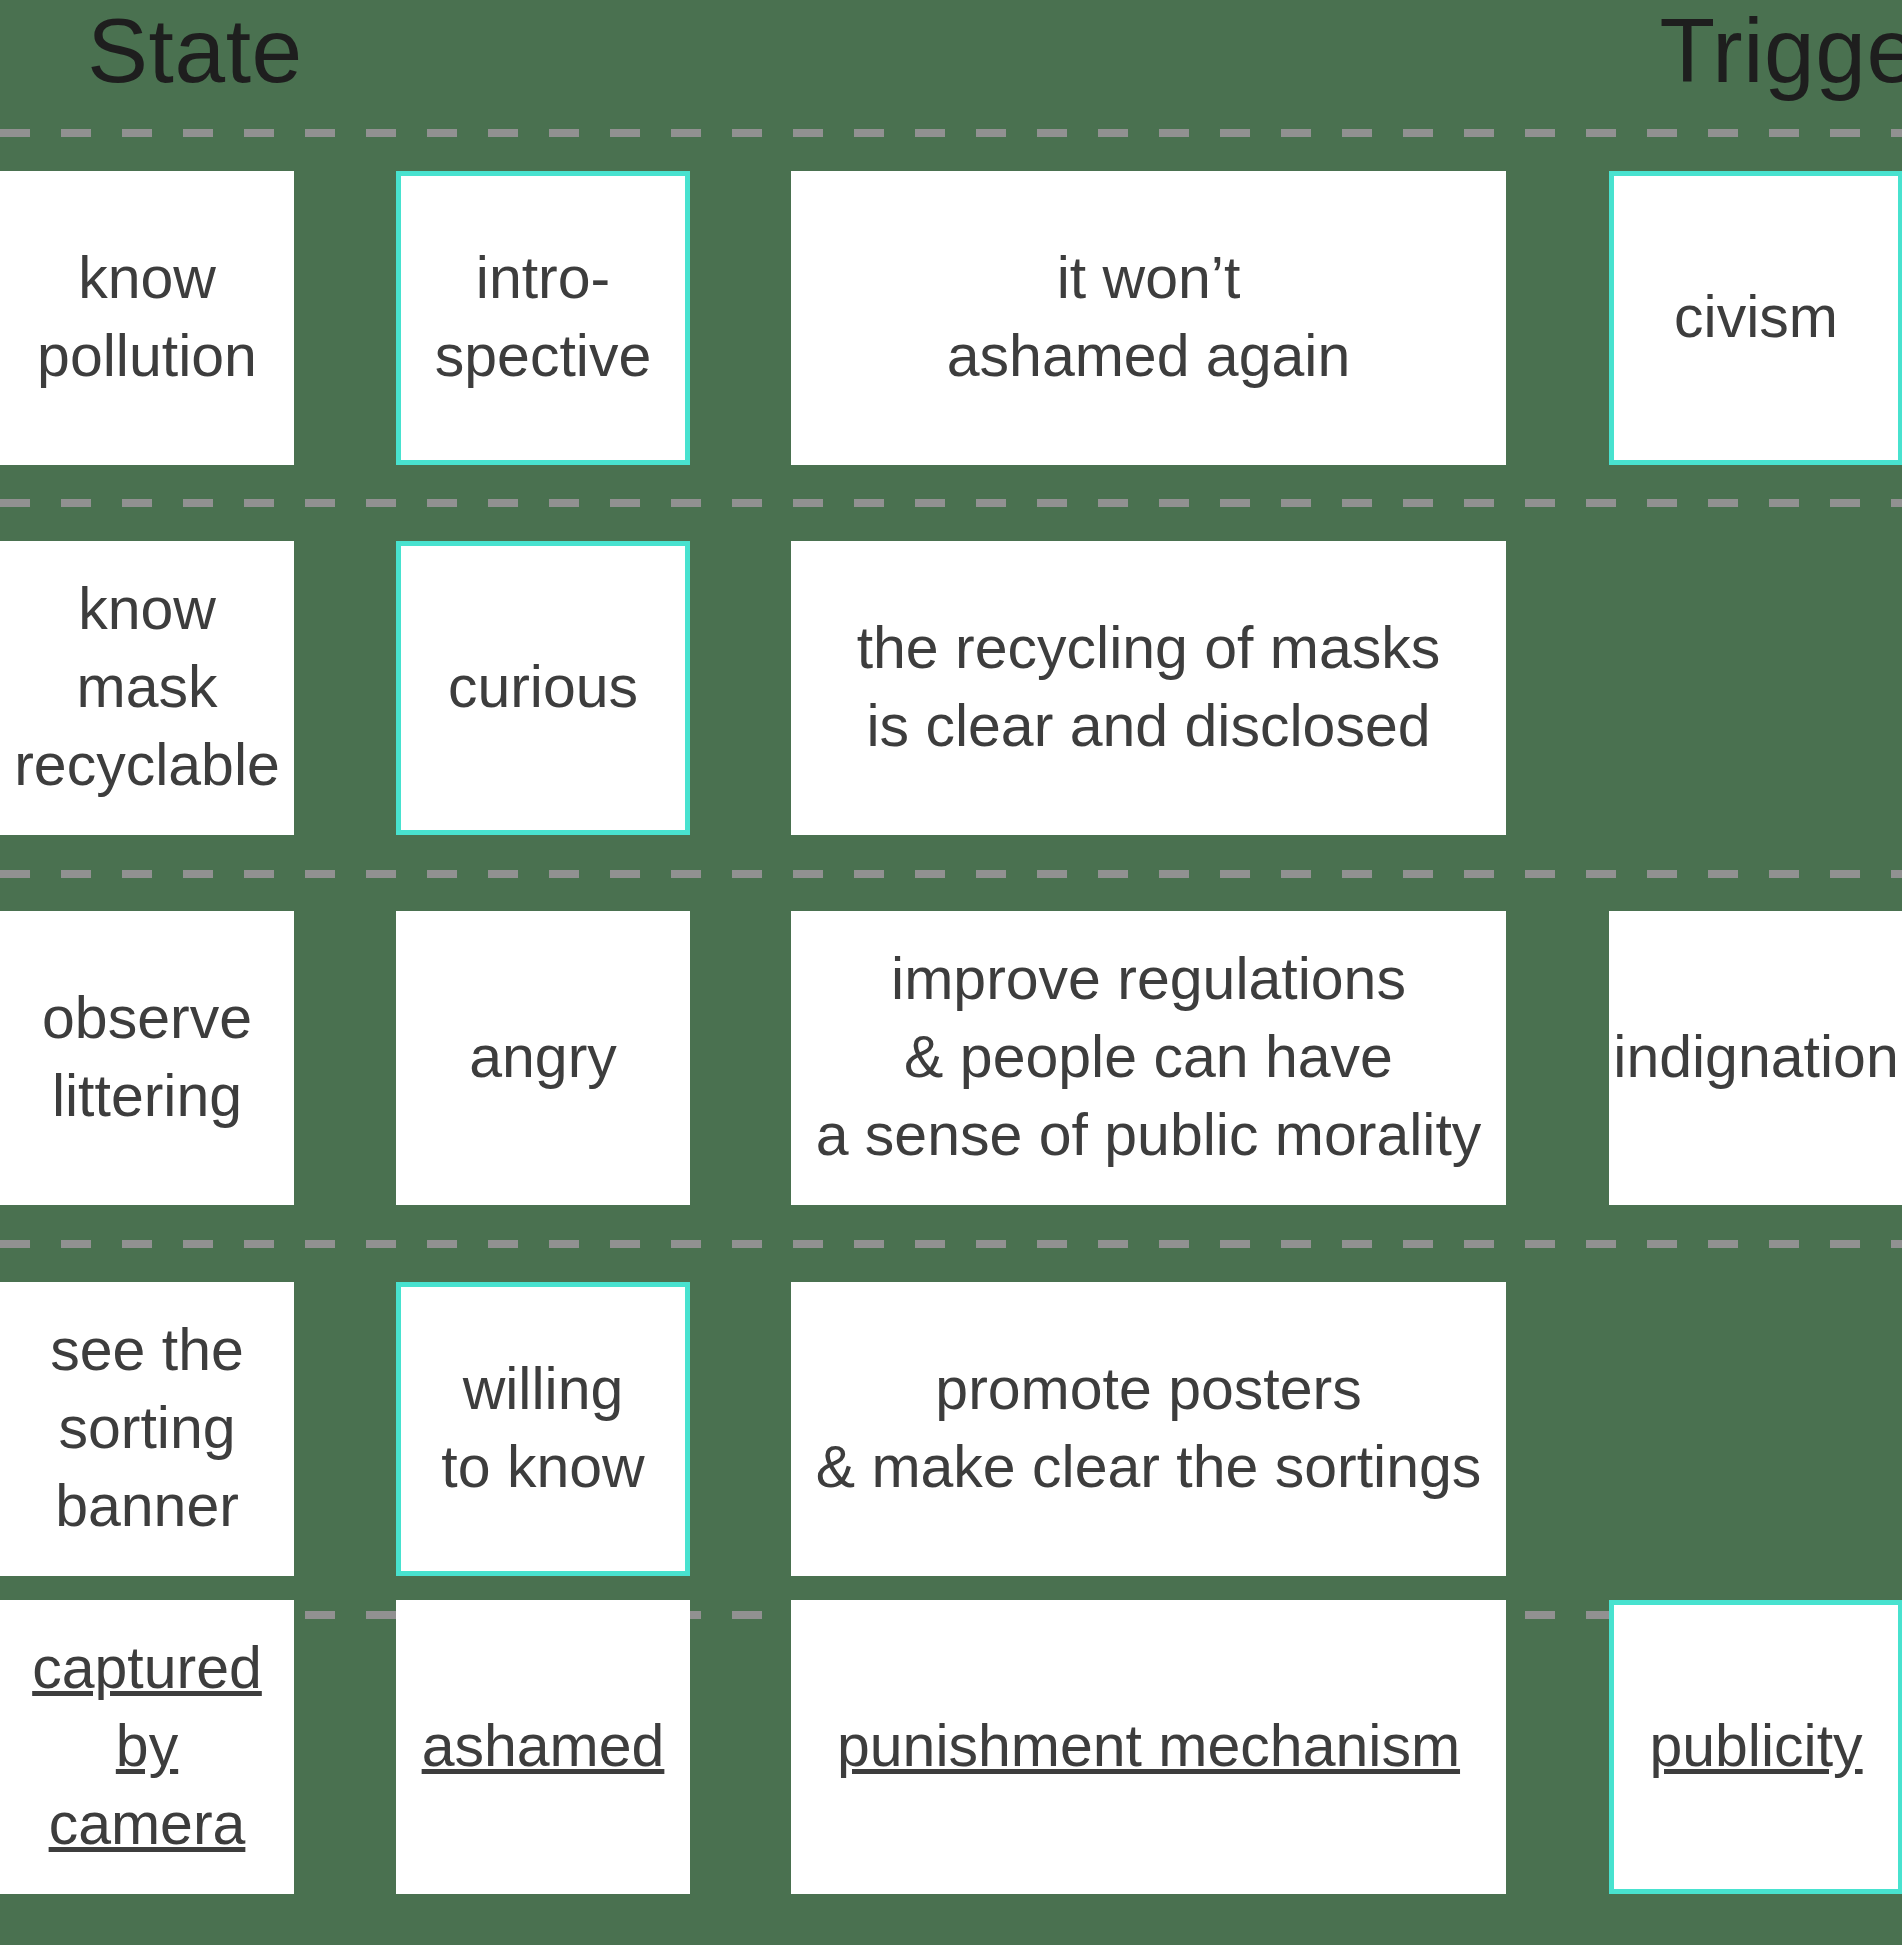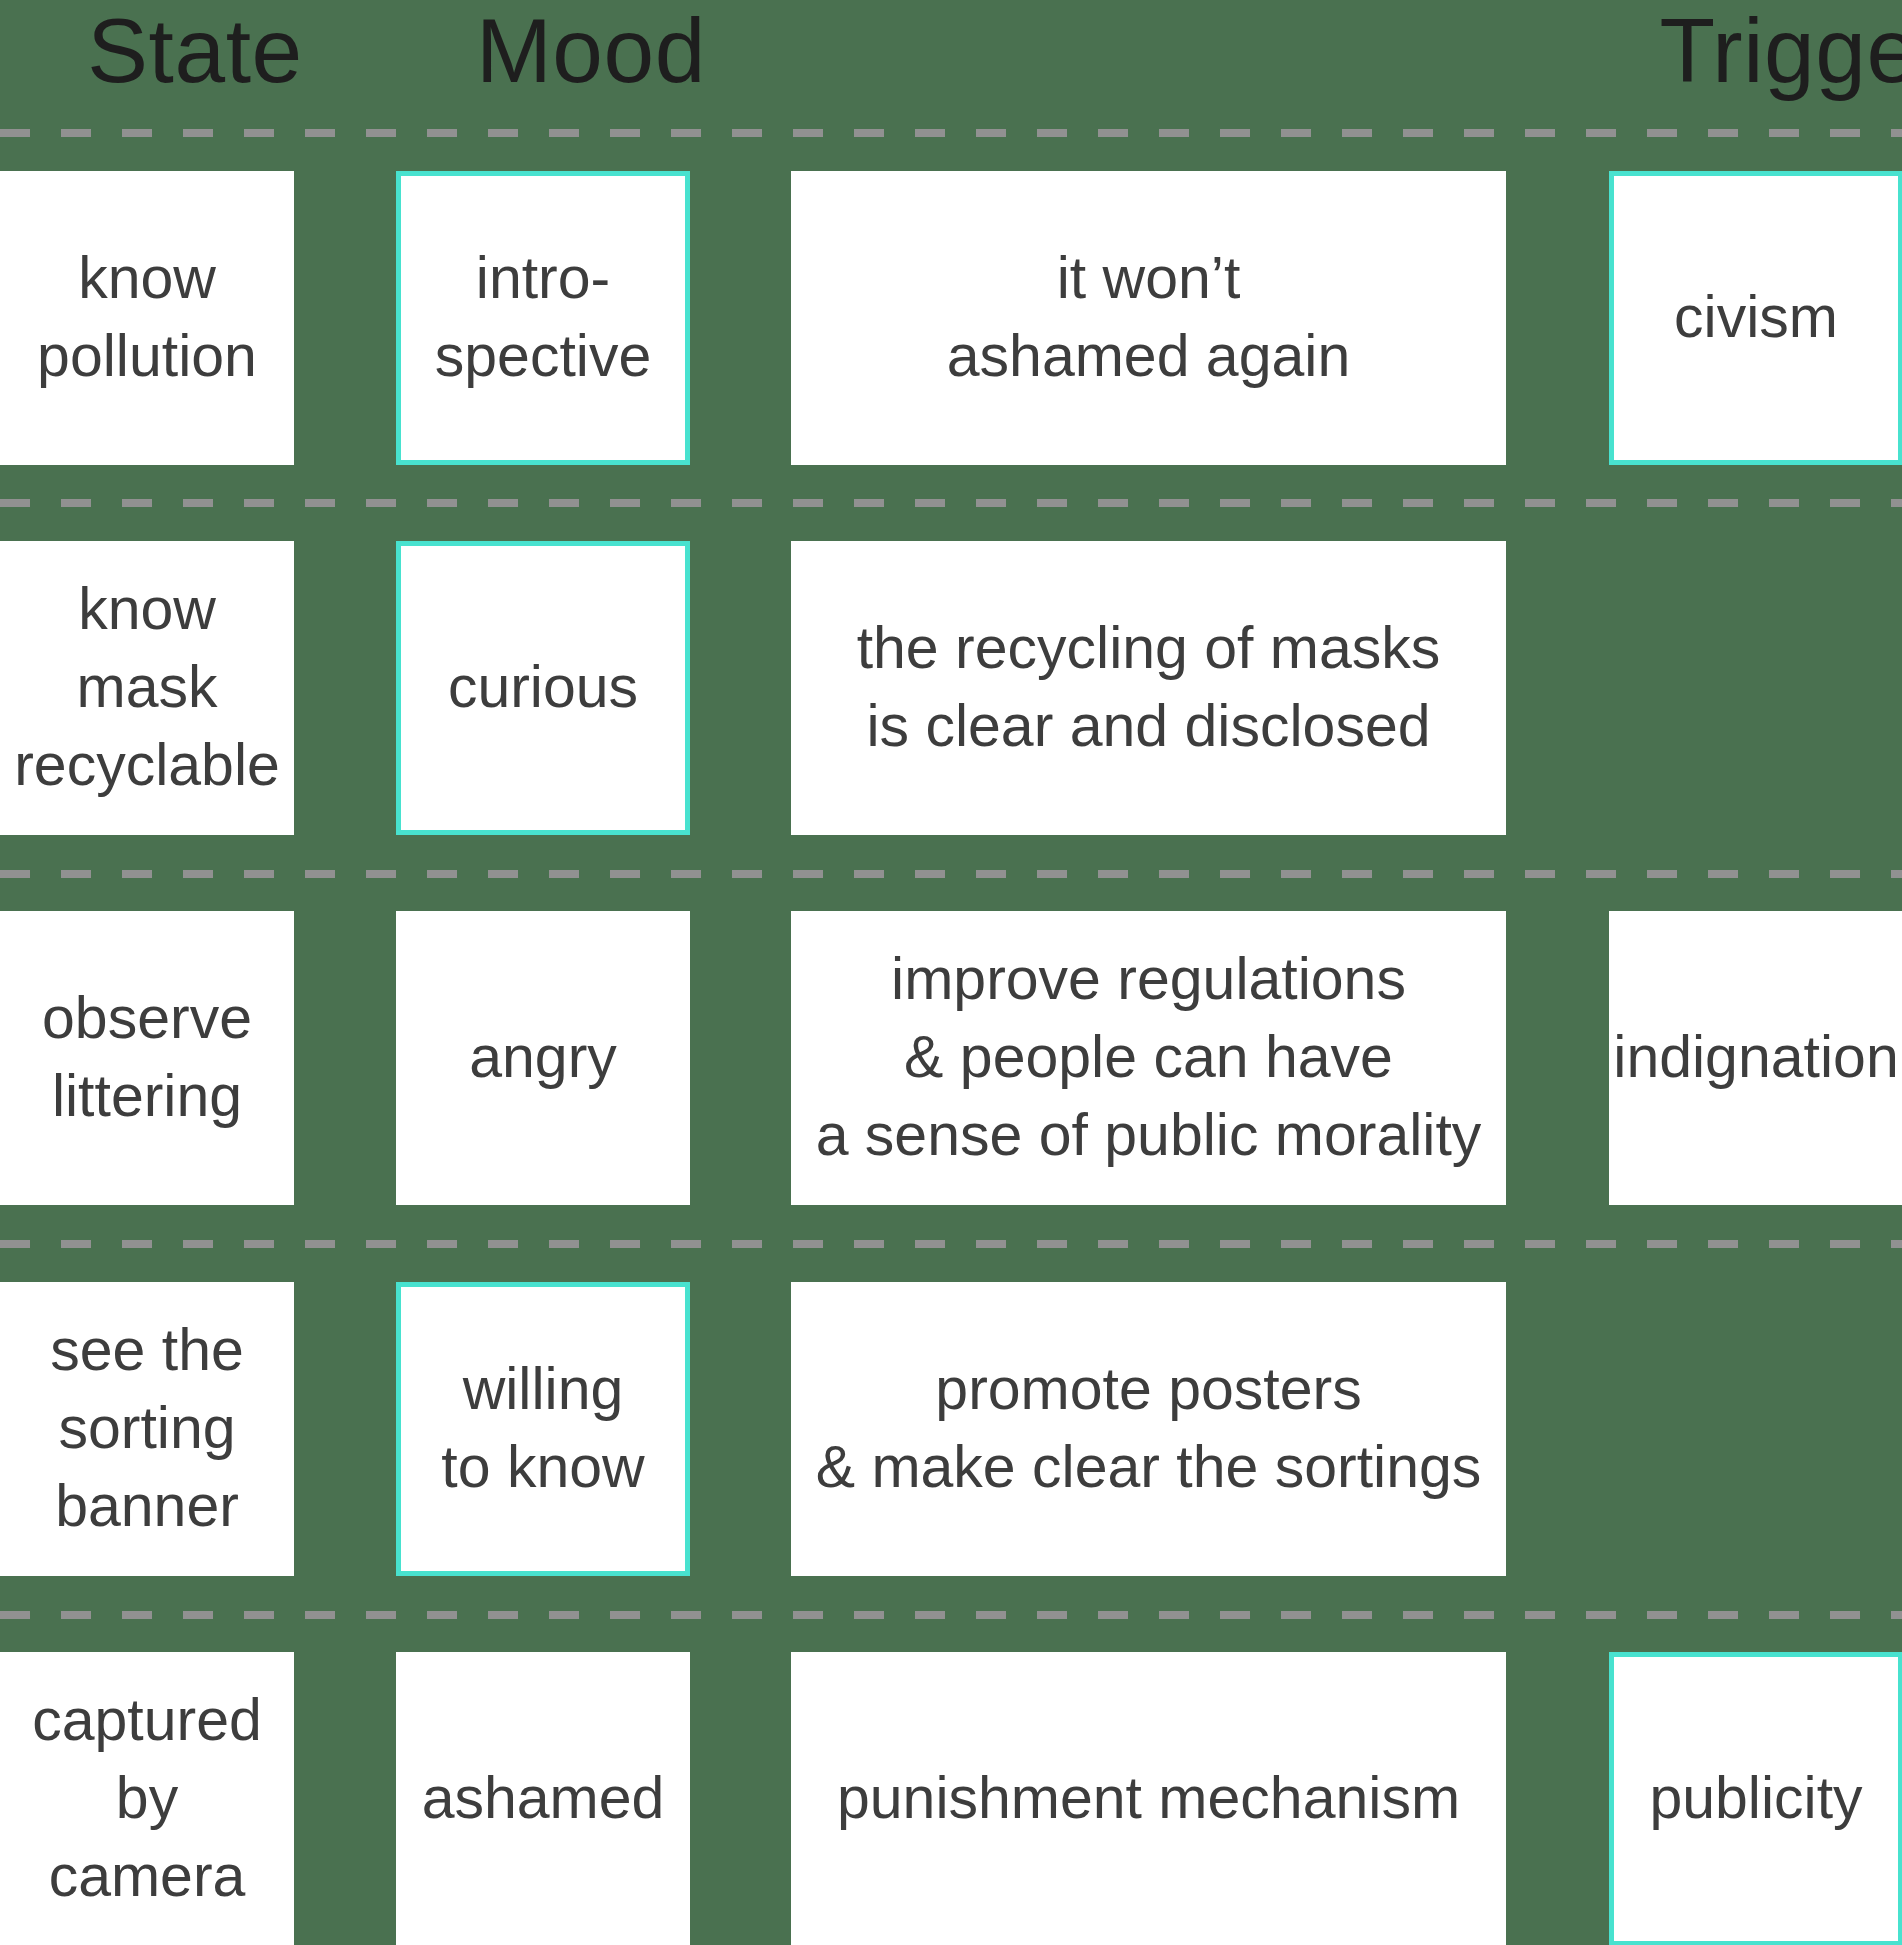--- a/index.html
+++ b/index.html
@@ -55,34 +55,33 @@
   }
   .card.highlighted{border:5.1px solid var(--cyan);}
   .col-state{left:0;width:294px;}
   .col-mood{left:396px;width:294px;}
   .col-need{left:791px;width:715px;}
   .col-trigger{left:1609px;width:294px;}
   .r1{top:171px;}
   .r2{top:541px;}
   .r3{top:911px;}
   .r4{top:1282px;}
-  .r5{top:1652px;}
+  .r5{top:1600px;text-decoration:underline;}
   .sep1{top:129px;}
   .sep2{top:499px;}
   .sep3{top:870px;}
   .sep4{top:1240px;}
   .sep5{top:1611px;}
 </style>
 </head>
 <body>
 
 <div class="canvas">
 
   <div class="header col-state">State</div>
-  <div class="header col-mood">Mood</div>
   <div class="header col-trigger">Trigger</div>
 
   <div class="sep sep1"></div>
   <div class="sep sep2"></div>
   <div class="sep sep3"></div>
   <div class="sep sep4"></div>
   <div class="sep sep5"></div>
 
   <div class="card col-state r1">know
 pollution</div>

